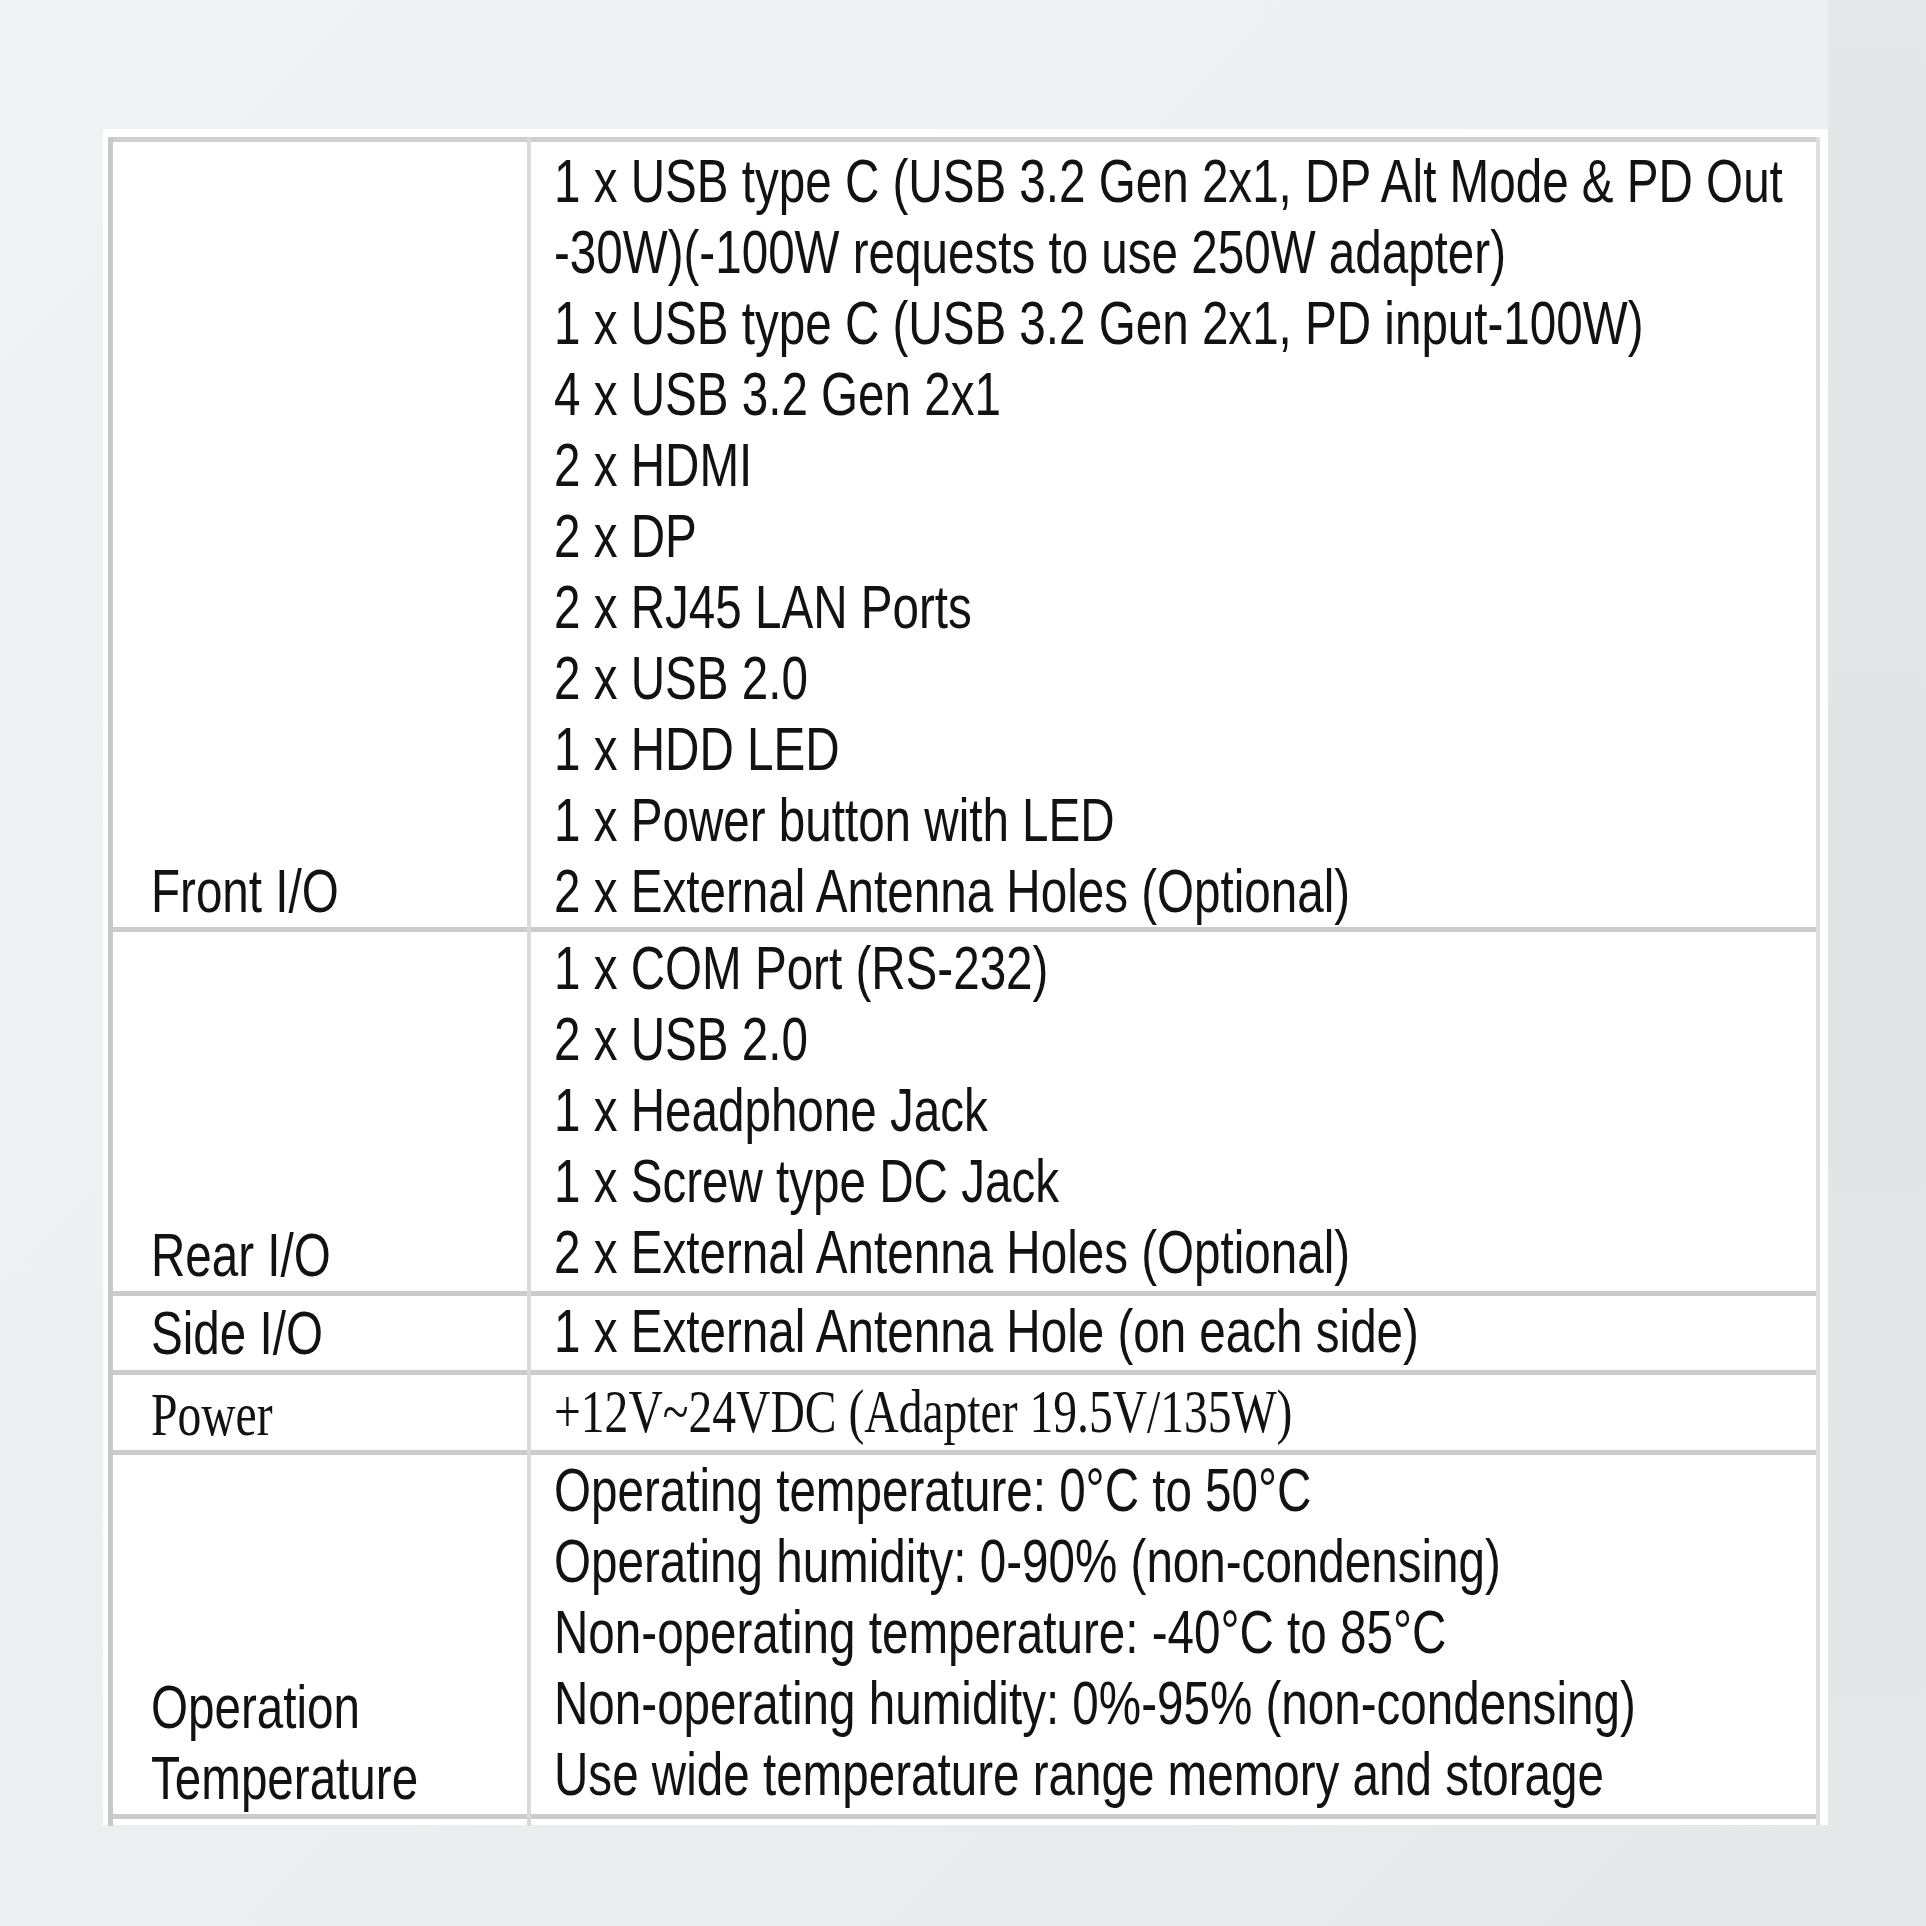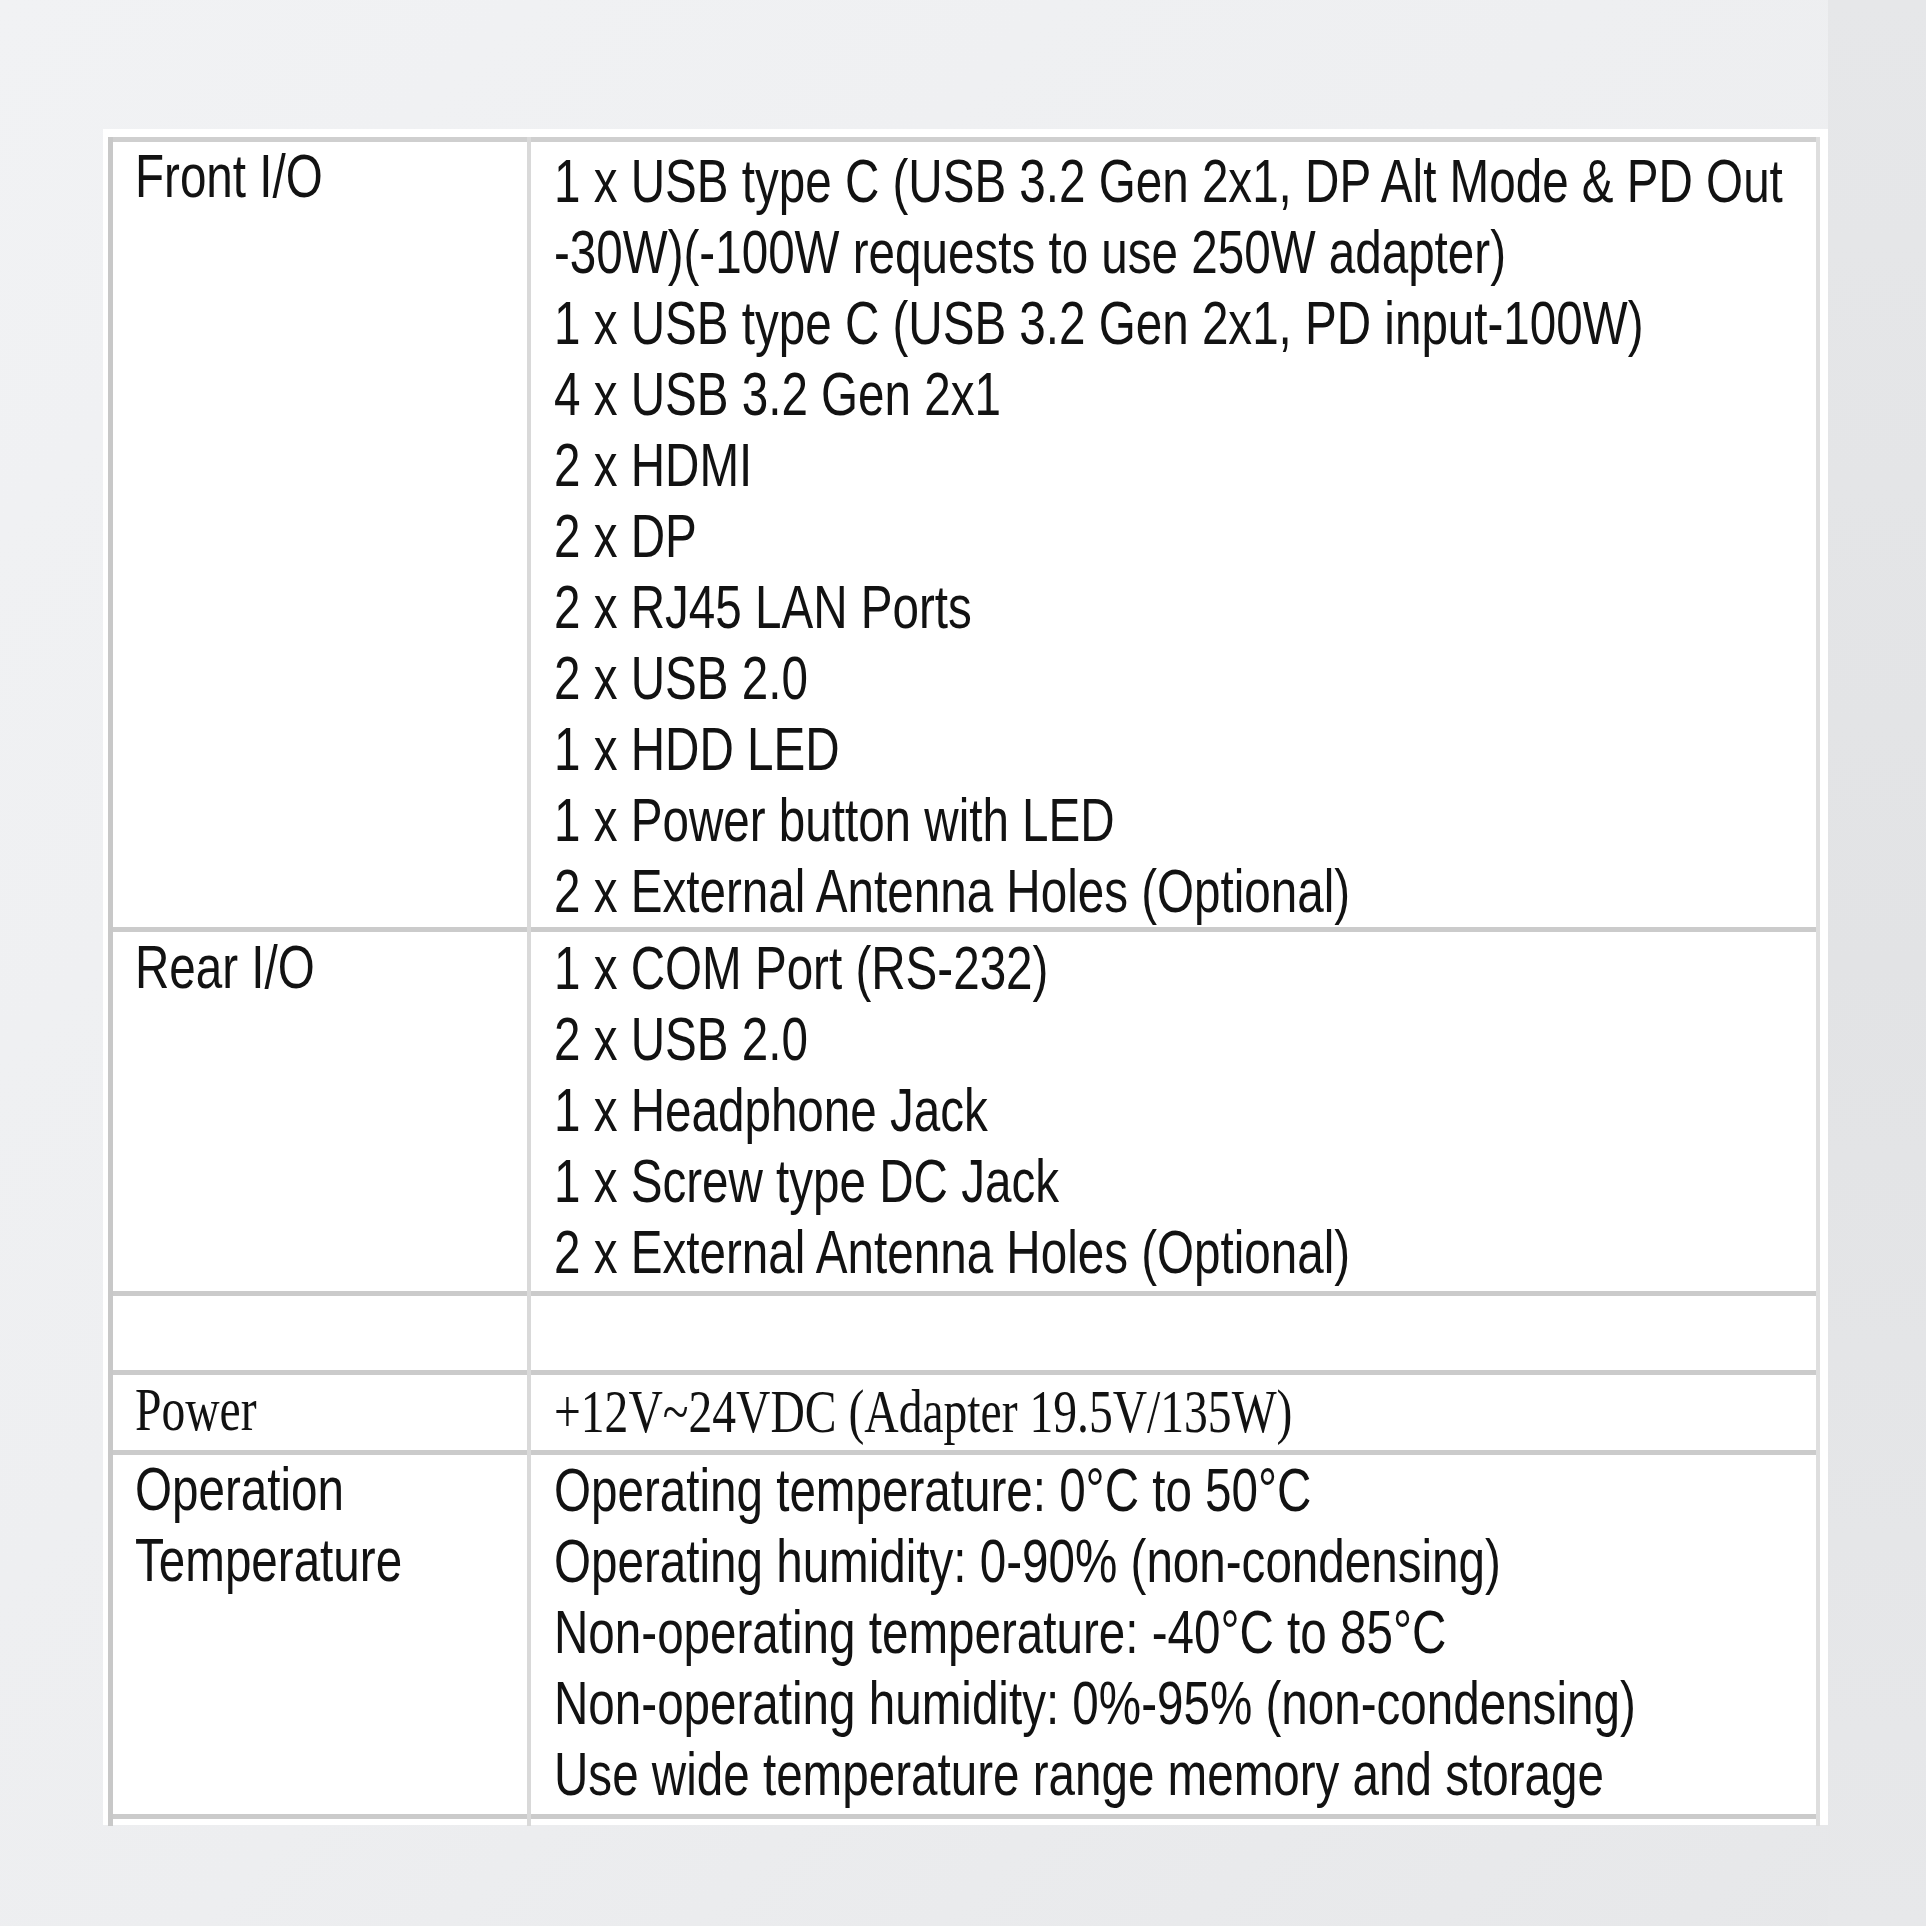--- a/index.html
+++ b/index.html
@@ -22,21 +22,21 @@
   }
   .hline { position:absolute; left:0; width:1712px; height:5px; background:#cbcbcb; }
   .vline { position:absolute; top:0; height:1689px; }
   .vline.left { left:0; width:5px; background:#c8c8c8; }
   .vline.mid { left:419px; width:4.2px; background:#d9d9d9; }
   .vline.right { left:1708px; width:4.2px; background:#dedede; }
 
   .row { position:absolute; left:0; width:1712px; }
   .label-cell {
     position:absolute; left:5px; width:414px; top:0; bottom:0;
-    display:flex; align-items:flex-start;
+    display:flex; align-items:flex-end;padding-left:16px;
   }
   .value-cell {
     position:absolute; left:423px; width:1464px; top:0; bottom:0;
   }
   .txt {
     font-size:61px; line-height:71px; white-space:nowrap;
     transform: scaleX(0.78); transform-origin: 0 0;
     color:#121212;
   }
   .label-text { padding-left:22px; }
@@ -86,20 +86,32 @@
       <div class="value-lines txt" style="top:0.7px;">
         <span class="line">1 x COM Port (RS-232)</span>
         <span class="line">2 x USB 2.0</span>
         <span class="line">1 x Headphone Jack</span>
         <span class="line">1 x Screw type DC Jack</span>
         <span class="line">2 x External Antenna Holes (Optional)</span>
       </div>
     </div>
   </div>
 
+  <div class="row" style="top:1158px; height:74px;">
+    <div class="label-cell">
+      <div class="label-text">
+        <div class="txt">Side I/O</div>
+      </div>
+    </div>
+    <div class="value-cell">
+      <div class="value-lines txt single" style="top:1.4px;">
+        <span class="line">1 x External Antenna Hole (on each side)</span>
+      </div>
+    </div>
+  </div>
 
   <div class="row" style="top:1237px; height:76px;font-family:Liberation Serif, serif;">
     <div class="label-cell">
       <div class="label-text">
         <div class="txt">Power</div>
       </div>
     </div>
     <div class="value-cell">
       <div class="value-lines txt single" style="top:2.1px;">
         <span class="line">+12V~24VDC (Adapter 19.5V/135W)</span>

